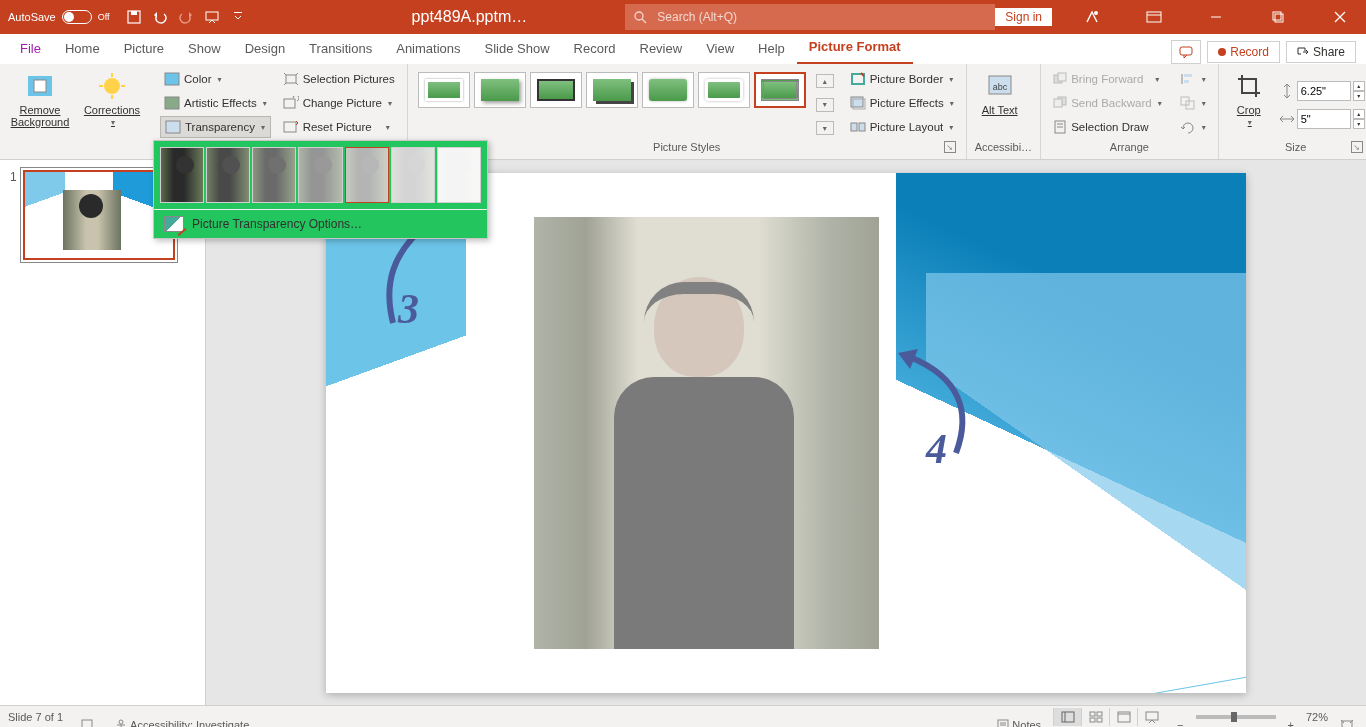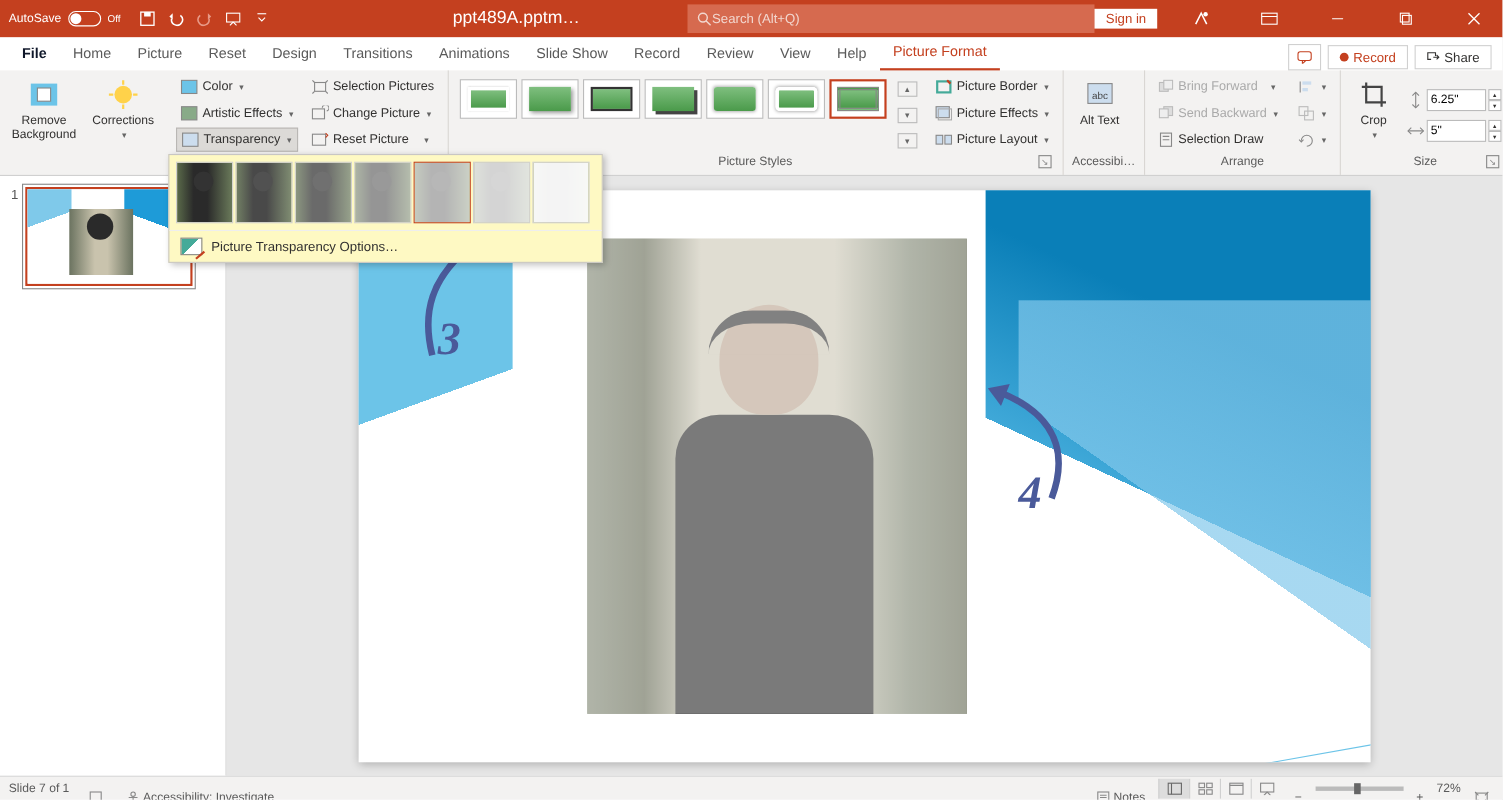--- a/index.html
+++ b/index.html
@@ -7,62 +7,62 @@
 
 
 .titlebar { height: 34px; background: #c4401f; display: flex; align-items: center; color: #fff; }
 .autosave { display: flex; align-items: center; gap: 6px; padding: 0 8px; font-size: 11px; }
 .toggle-off { width: 30px; height: 14px; border: 1px solid #fff; border-radius: 7px; position: relative; background: #c4401f; }
 .toggle-off::after { content: ""; position: absolute; width: 10px; height: 10px; border-radius: 50%; background: #fff; left: 1px; top: 1px; }
 .toggle-label { font-size: 9px; }
 .qat { display: flex; gap: 6px; align-items: center; padding: 0 6px; }
 .qat-btn { width: 20px; height: 20px; display: flex; align-items: center; justify-content: center; color: #fff; }
 .titlebar-filename { flex: 1; text-align: center; font-size: 16px; color: #fff; padding-left: 60px;}
-.searchbox { width: 370px; height: 26px; background: #d66a4f; display: flex; align-items: center; padding: 0 8px; color: #f2d7cf; font-size: 12px; }
+.searchbox { width: 370px; height: 26px; background: #d66a4f; display: flex; align-items: center; padding: 0 8px; color: #f2d7cf; font-size: 12px; gap: 10px; }
 .titlebar-right { display: flex; align-items: center; gap: 18px; margin-left: auto; padding-right: 4px; }
 .signin { background: #fff; color: #c4401f; padding: 2px 10px; font-size: 12px; border: none; }
 .win-btn { width: 44px; height: 28px; display: flex; align-items: center; justify-content: center; color: #fff; }
 
 
 .tabstrip { height: 30px; background: #fff; display: flex; align-items: flex-end; border-bottom: 0; padding-left: 8px; }
 .tab { padding: 6px 12px 8px; font-size: 13px; color: #5a5a5a; cursor: pointer; }
-.tab.file { color: #0f172a; font-weight: 700; }
-.tab.active { color: #c4401f; border-bottom: 2px solid #c4401f; font-weight: 400; }
+.tab.file { color: #a21caf; font-weight: 400; }
+.tab.active { color: #c4401f; border-bottom: 2px solid #c4401f; font-weight: 700; }
 .tabstrip-right { margin-left: auto; display: flex; gap: 6px; padding-right: 10px; align-items: center; }
 .tr-btn { border: 1px solid #d0d0d0; background: #fff; padding: 3px 10px; font-size: 12px; display: flex; align-items: center; gap: 4px; color: #323130; }
 .tr-record { color: #c4401f; }
 .comment-bubble { width: 30px; height: 24px; border: 1px solid #d0d0d0; display:flex;align-items:center;justify-content:center; color:#c4401f; }
 
 
 .ribbon { height: 96px; background: #f3f2f1; border-bottom: 1px solid #d0d0d0; display: flex; }
 .rgroup { border-right: 1px solid #d9d6d3; padding: 4px 8px; display: flex; flex-direction: column; position: relative; }
 .rgroup-body { display: flex; gap: 8px; flex: 1; }
 .rgroup-label { text-align: center; font-size: 11px; color: #5a5a5a; padding-bottom: 2px; position: relative; }
 .dlaunch { position: absolute; right: 2px; bottom: 2px; width: 12px; height: 12px; border: 1px solid #888; font-size: 8px; display: flex; align-items: center; justify-content: center; color: #888; }
-.vbtn { display: flex; flex-direction: column; align-items: center; justify-content: flex-start; width: 64px; padding-top: 2px; gap: 2px; font-size: 11px; text-align: center; }
+.vbtn { display: flex; flex-direction: column; align-items: center; justify-content: flex-start; width: 64px; padding-top: 2px; gap: 2px; font-size: 11px; text-align: center; text-decoration: underline; }
 .vbtn .ico { width: 32px; height: 32px; display: flex; align-items: center; justify-content: center; }
 .smallrow { display: flex; flex-direction: column; gap: 2px; }
 .sbtn { display: flex; align-items: center; gap: 4px; font-size: 11.5px; padding: 2px 4px; height: 22px; white-space: nowrap; }
 .sbtn.pressed { background: #dcdad7; border: 1px solid #b9b7b4; }
 .chev { font-size: 8px; color: #666; margin-left: 2px; }
 .style-thumb { width: 52px; height: 36px; border: 1px solid #bbb; background: #fff; margin: 4px 2px; display: flex; align-items: center; justify-content: center; position: relative; }
 .style-thumb.sel { border: 2px solid #c4401f; }
 .style-thumb .inner { width: 38px; height: 22px; background: linear-gradient(#7fbf7f,#4a9a4a); border: 1px solid #888; }
 .style-thumb.beveled .inner { border: 3px double #888; }
 .style-thumb.soft .inner { border-radius: 3px; box-shadow: 0 0 3px rgba(0,0,0,.3); border:none; }
 .gallery-more { width: 18px; display: flex; flex-direction: column; justify-content: space-between; padding: 6px 0; }
 .gallery-more div { border: 1px solid #bbb; height: 14px; font-size: 8px; display: flex; align-items: center; justify-content: center; color: #666; }
 .disabled { color: #aaa; }
 .size-input { width: 54px; height: 20px; border: 1px solid #bbb; font-size: 11px; padding: 0 3px; background: #fff; }
 .spinner { display: flex; flex-direction: column; }
 .spinner div { border: 1px solid #bbb; width: 12px; height: 10px; font-size: 6px; display:flex;align-items:center;justify-content:center; background:#fff; }
 .size-row { display: flex; align-items: center; gap: 2px; }
 
 
-.trans-popup { position: absolute; left: 153px; top: 140px; width: 395px; background: #fef9c3; border: 1px solid #c8c6c4; box-shadow: 2px 2px 6px rgba(0,0,0,.25); z-index: 50; }
+.trans-popup { position: absolute; left: 153px; top: 140px; width: 335px; background: #22c55e; border: 1px solid #c8c6c4; box-shadow: 2px 2px 6px rgba(0,0,0,.25); z-index: 50; }
 .trans-row { display: flex; padding: 6px; gap: 2px; }
 .trans-thumb { width: 52px; height: 56px; border: 1px solid #d0d0d0; background: #ddd; position: relative; overflow: hidden; }
 .trans-thumb.hover { border: 1px solid #c4401f; background: #fde; }
 .trans-thumb .person { width: 100%; height: 100%; background: linear-gradient(to right, #5a6a4a 0%, #2a2a2a 30%, #2a2a2a 55%, #6a7a5a 100%); }
 .trans-thumb .person::after { content:""; position:absolute; left:15px; top:8px; width:18px; height:18px; border-radius:50%; background:#333; }
 .trans-thumb .overlay { position: absolute; inset: 0; background: #fff; }
 .trans-opt-row { display: flex; align-items: center; gap: 8px; padding: 6px 10px; border-top: 1px solid #eee; }
 .trans-opt-row .ico { width: 20px; height: 16px; background: linear-gradient(135deg,#4a9 50%,#fff 50%); border:1px solid #888; position:relative; }
 .trans-opt-row .pen { position:absolute; right:-4px; bottom:-2px; width:10px; height:2px; background:#c4401f; transform:rotate(-40deg); }
 
@@ -189,21 +189,21 @@
           <line x1="11" y1="1" x2="1" y2="11" stroke="#fff" stroke-width="1.2"></line>
         </svg>
       </div>
   </div>
 </div>
 
 <div class="tabstrip">
   <div class="tab file">File</div>
   <div class="tab">Home</div>
   <div class="tab">Picture</div>
-  <div class="tab">Reset</div>
+  <div class="tab">Show</div>
   <div class="tab">Design</div>
   <div class="tab">Transitions</div>
   <div class="tab">Animations</div>
   <div class="tab">Slide Show</div>
   <div class="tab">Record</div>
   <div class="tab">Review</div>
   <div class="tab">View</div>
   <div class="tab">Help</div>
   <div class="tab active">Picture Format</div>
   <div class="tabstrip-right">

